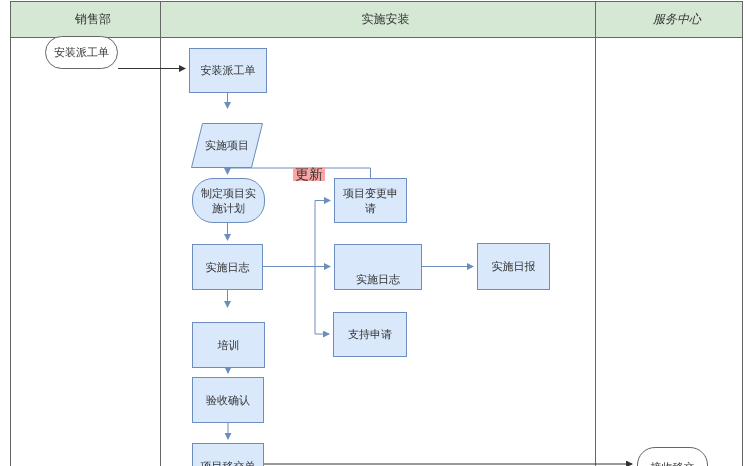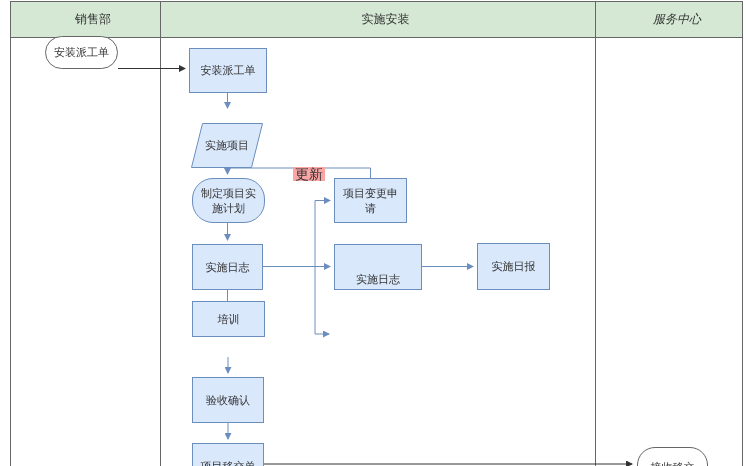--- a/index.html
+++ b/index.html
@@ -105,24 +105,27 @@
   </div>
 
   <div class="node" style="left:334px;top:244px;width:88px;height:46px;align-items:flex-end;">
     <span>实施日志</span>
   </div>
 
   <div class="node" style="left:477px;top:243px;width:73px;height:47px;">
     <span>实施日报</span>
   </div>
 
-  <div class="node" style="left:192px;top:301px;width:73px;height:36px;">
+  <div class="node" style="left:192px;top:322px;width:73px;height:46px;">
     <span>培训</span>
   </div>
 
+  <div class="node" style="left:333px;top:312px;width:74px;height:45px;">
+    <span>支持申请</span>
+  </div>
 
   <div class="node" style="left:192px;top:377px;width:72px;height:46px;align-items:center;">
     <span>验收确认</span>
   </div>
 
   <div class="node" style="left:192px;top:443px;width:72px;height:46px;">
     <span>项目移交单</span>
   </div>
 
   <div class="node terminator" style="left:637px;top:447px;width:71px;height:40px;border-radius:18px;">

